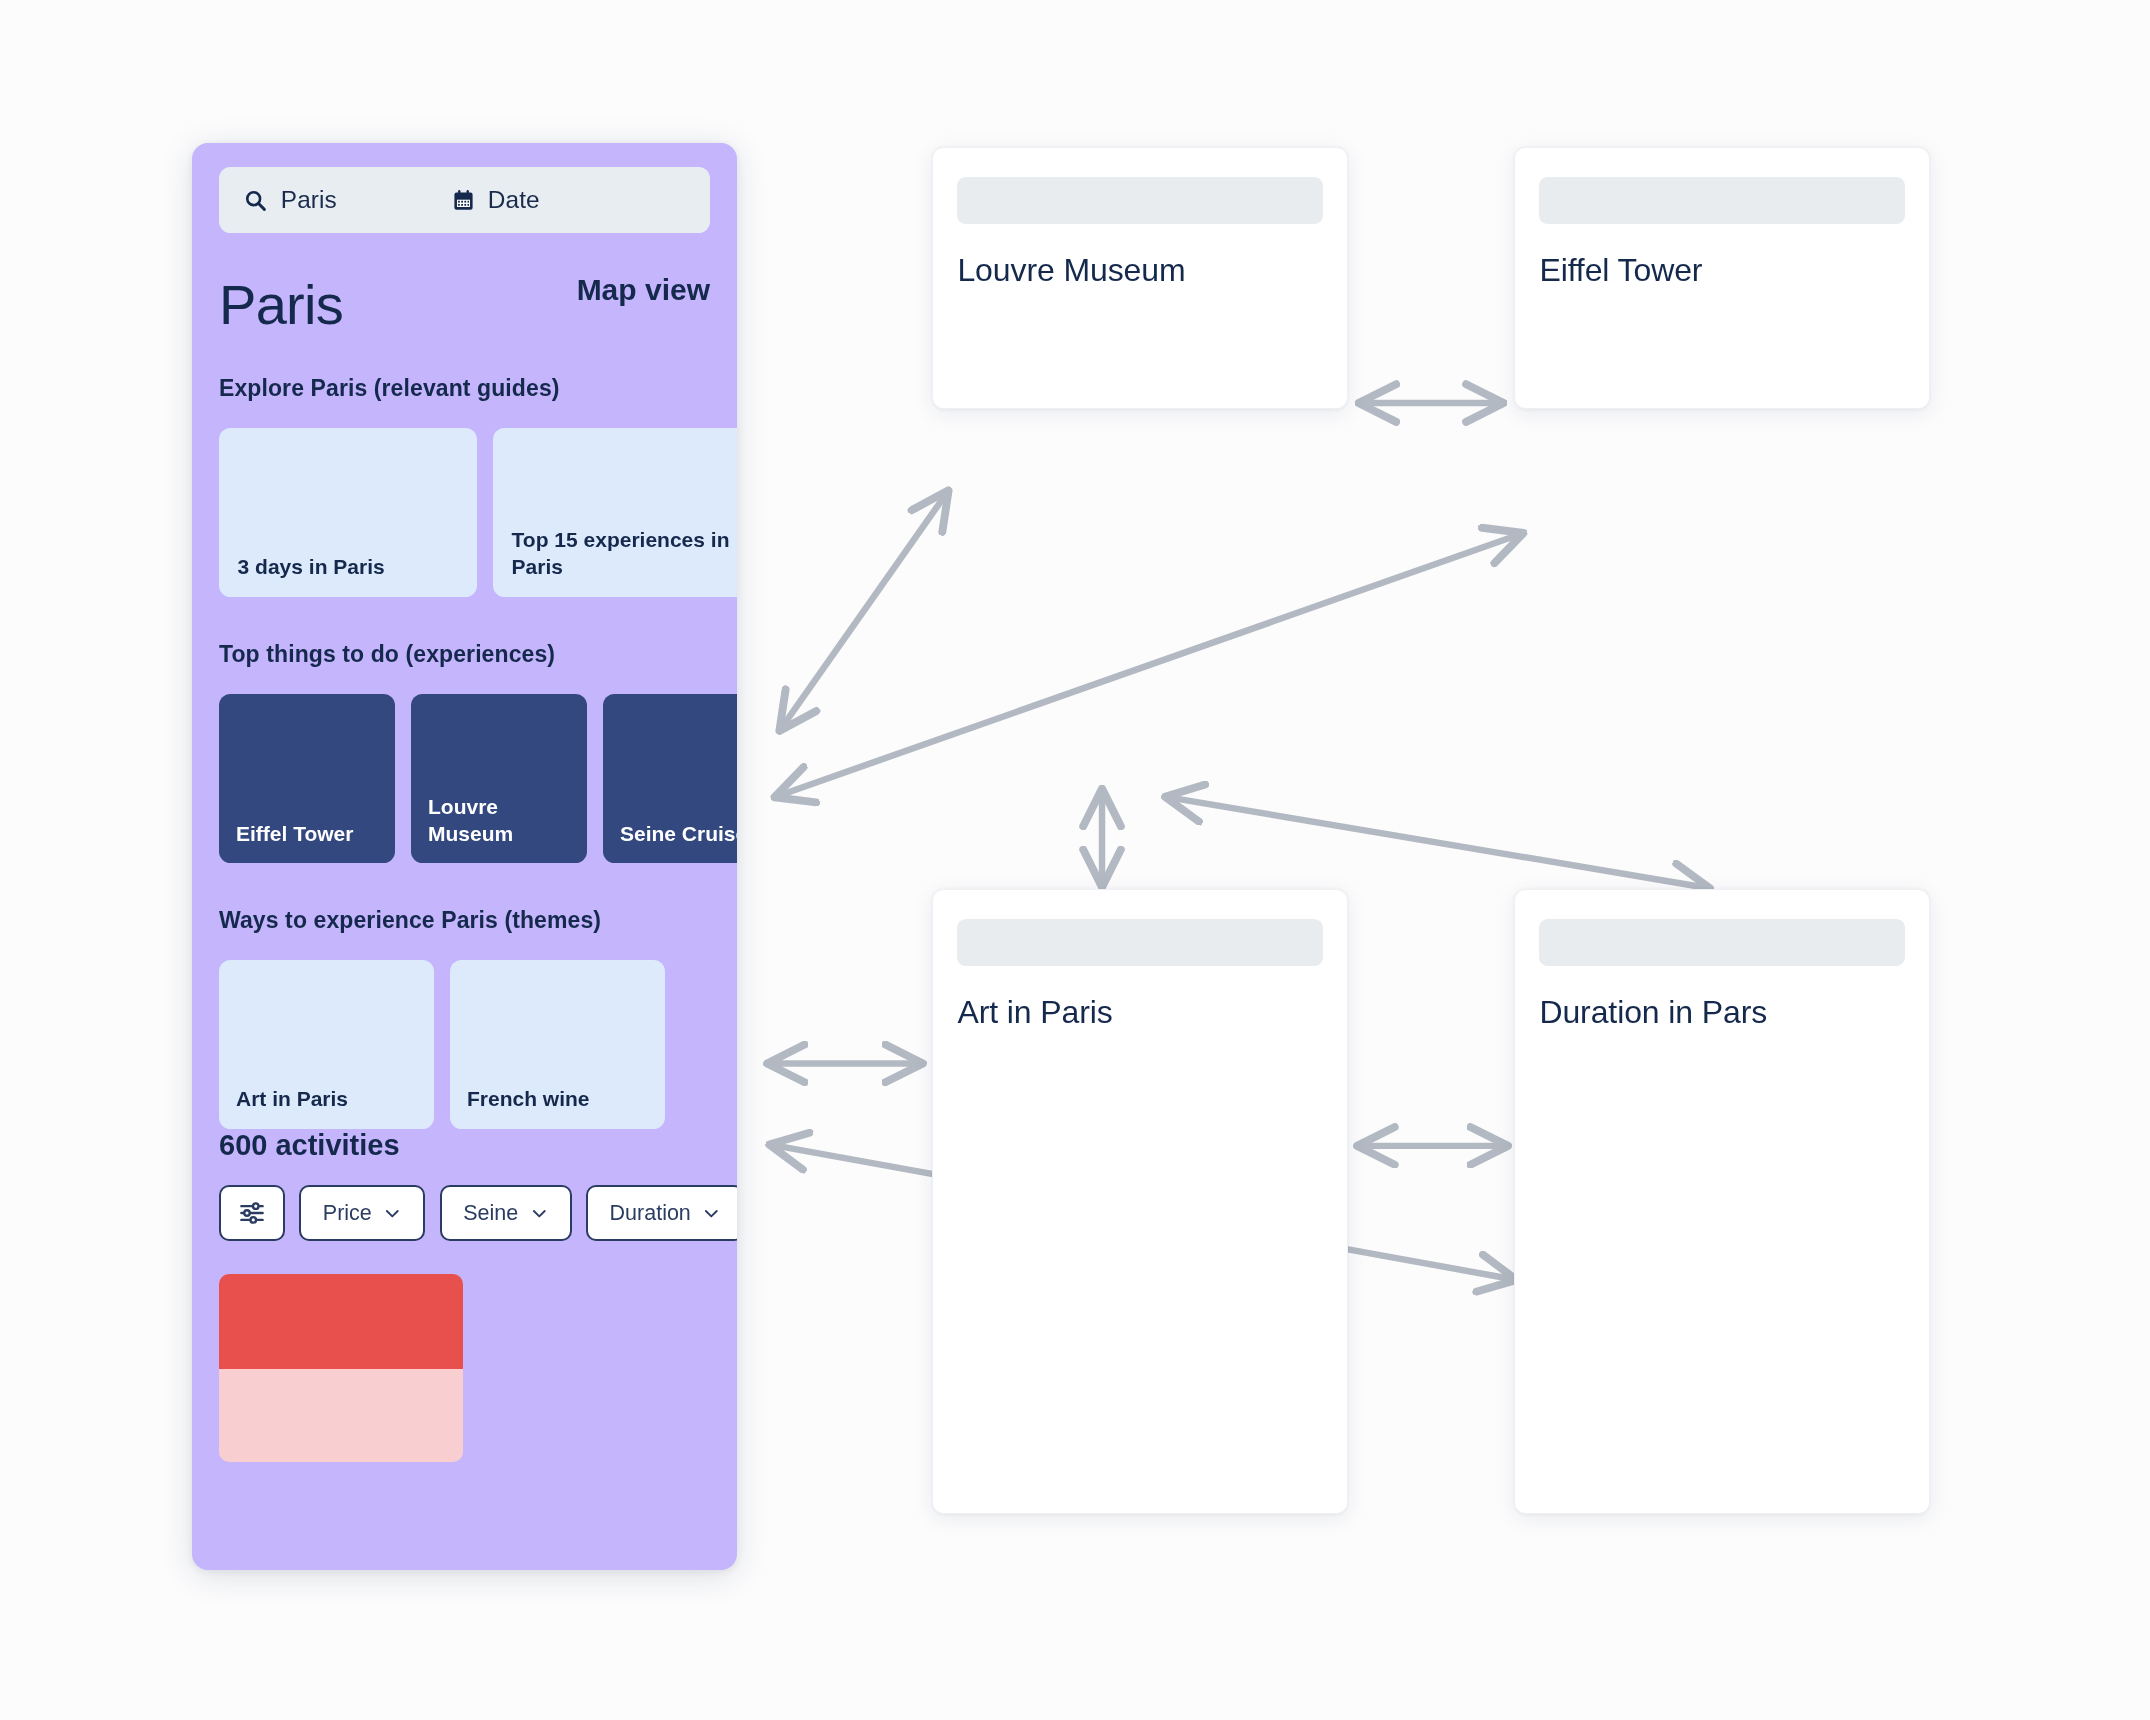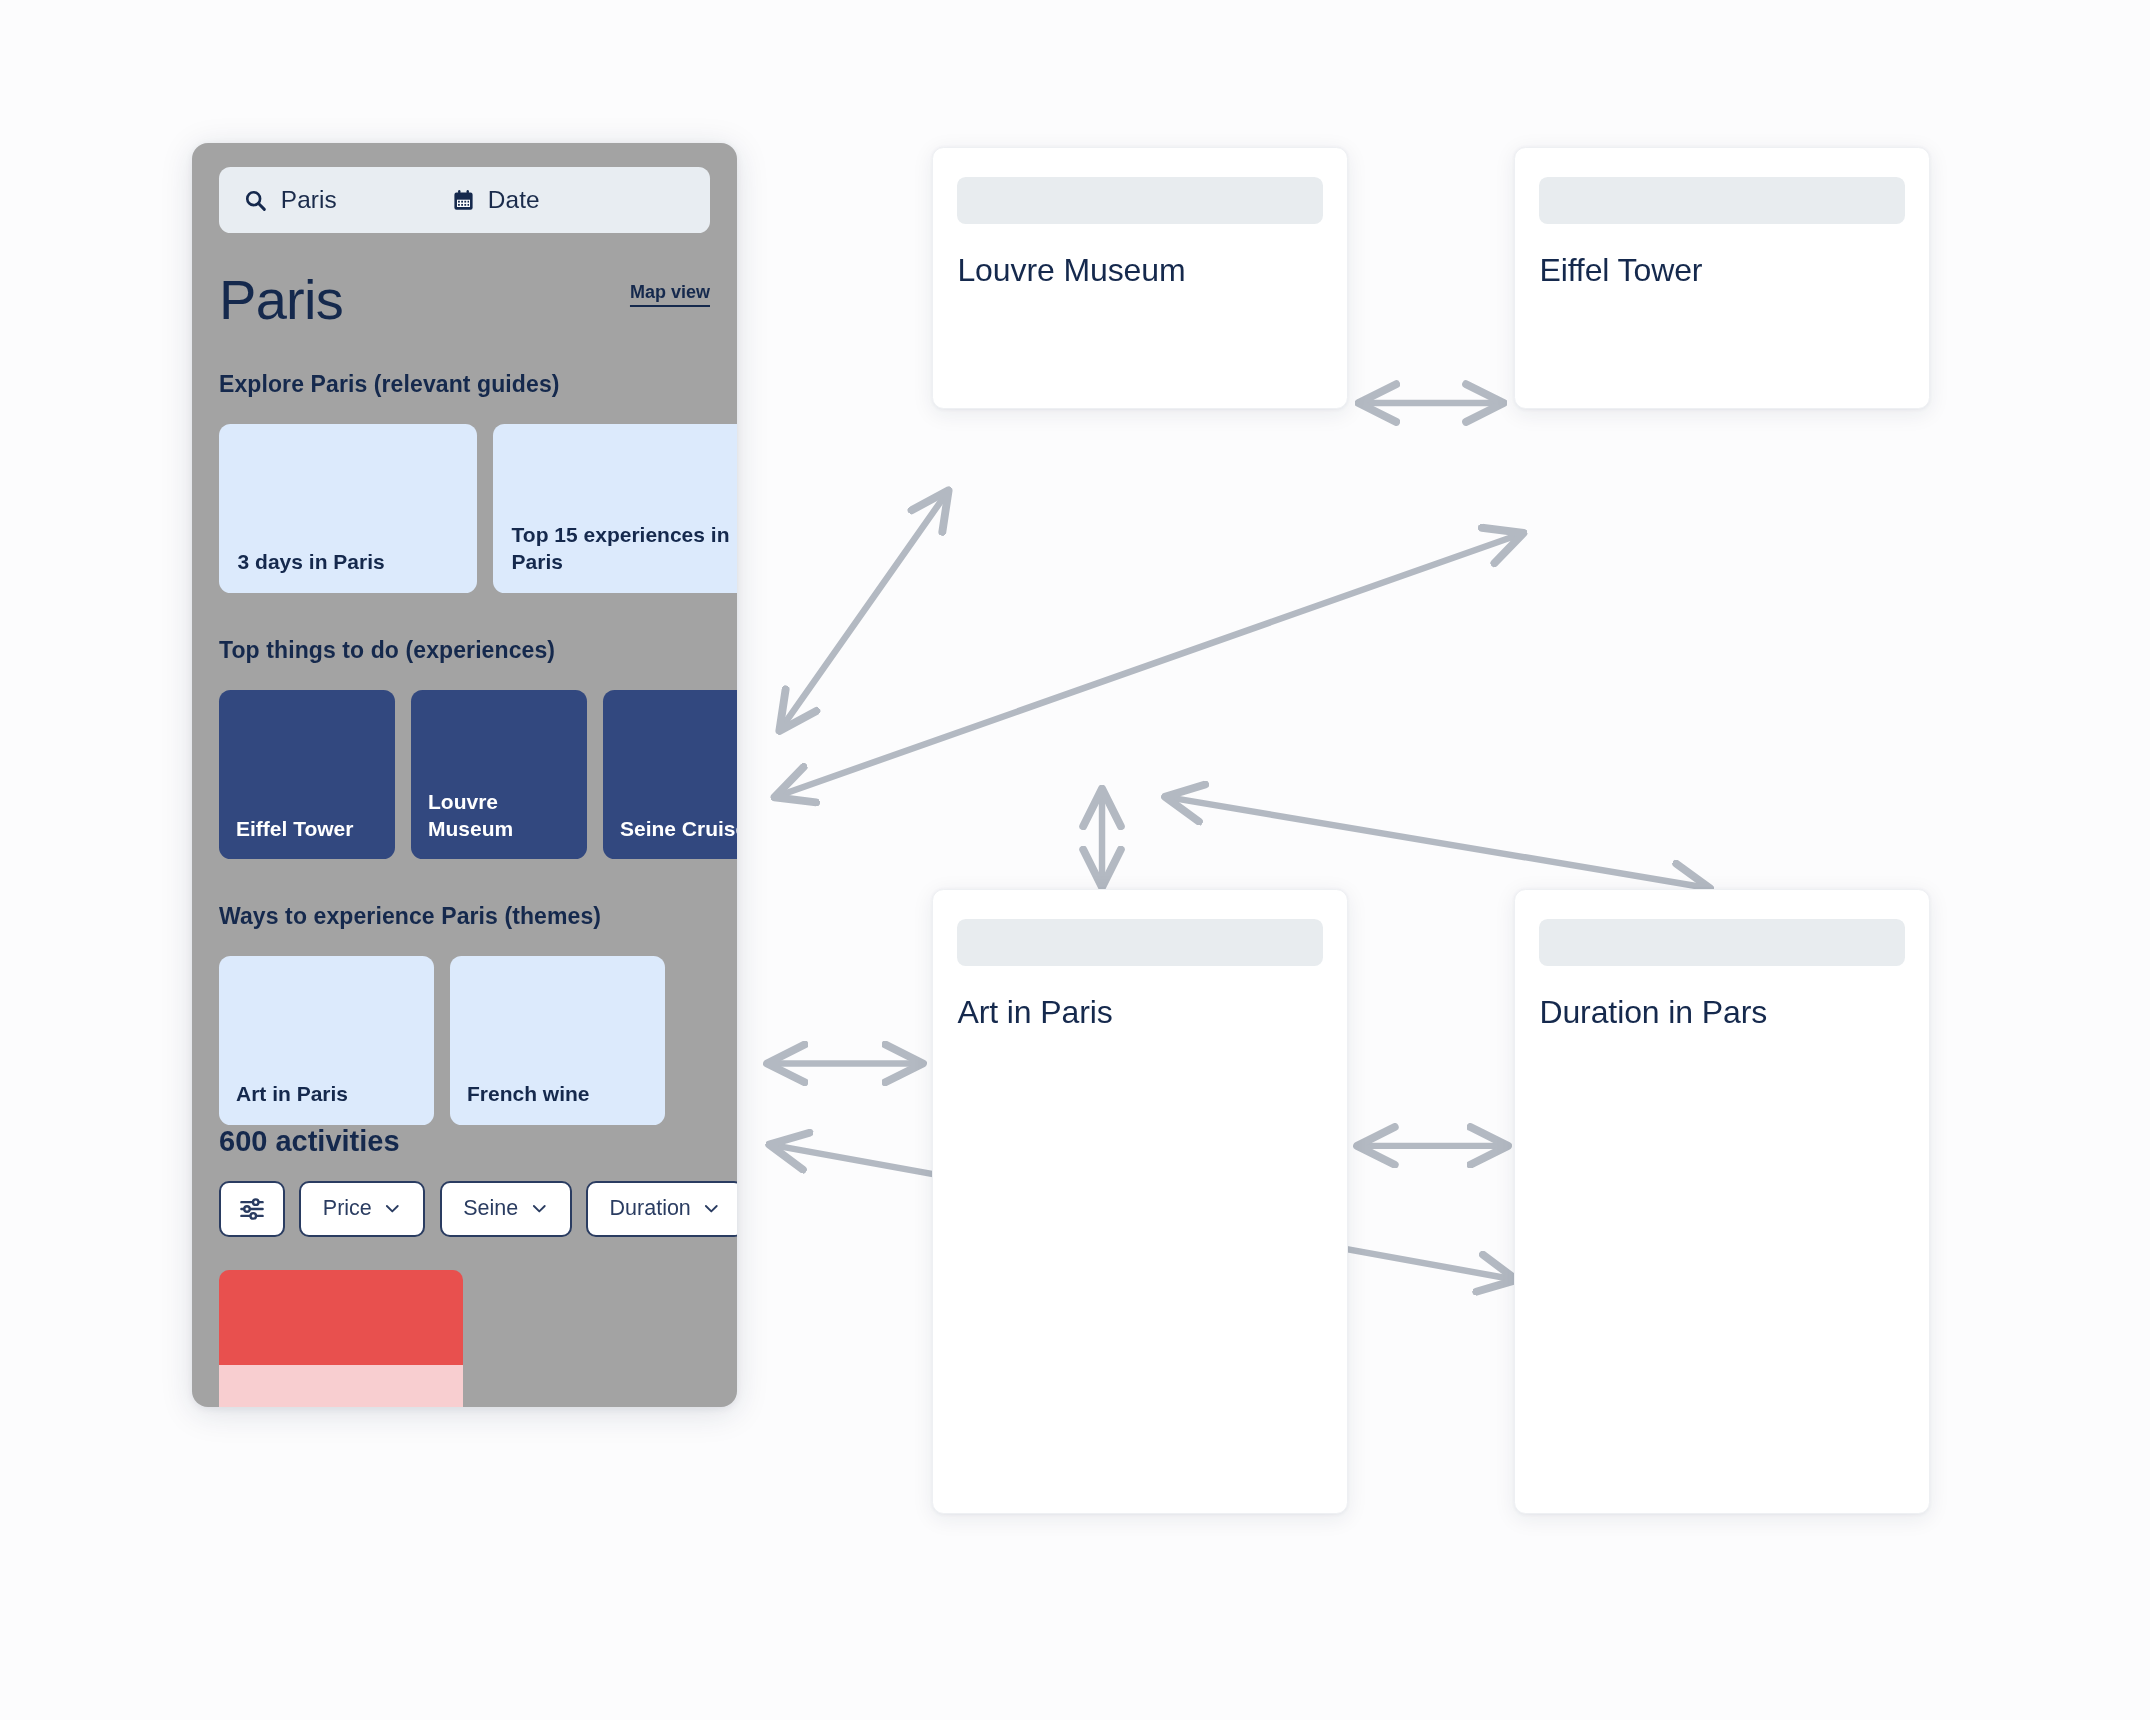--- a/index.html
+++ b/index.html
@@ -11,22 +11,22 @@
   }
   #stage { position: relative; width: 2151px; height: 1721px; }
 
   
   #arrows { position: absolute; inset: 0; width: 2151px; height: 1721px; pointer-events: none; z-index: 5; }
 
   
   .phone {
     position: absolute;
     left: 192px; top: 143px;
-    width: 545px; height: 1264px;
-    background: #a3a3a3;
+    width: 545px; height: 1427px;
+    background: #c4b5fd;
     border-radius: 16px;
     box-shadow: 0 5.7px 33px rgba(25,40,70,0.13), 0 1.4px 7.2px rgba(25,40,70,0.07);
     overflow: hidden;
     z-index: 10;
   }
   .phone-inner { padding: 24.4px 27px 0 27px; }
 
   .searchbar {
     display: flex; align-items: center;
     height: 66px;
@@ -38,22 +38,22 @@
   .sb-seg { display: flex; align-items: center; gap: 13px; }
   .sb-seg.date { margin-left: 115px; }
   .sb-text { font-size: 24.4px; color: #1a2b4b; letter-spacing: 0.1px; }
 
   .title-row {
     display: flex; align-items: flex-end; justify-content: space-between;
     margin-top: 40px;
   }
   .city-title { font-size: 56px; line-height: .95; color: #15294d; font-weight: 400; letter-spacing: -0.7px; }
   .map-view {
-    font-size: 18px; font-weight: 700; color: #15294d;
-    text-decoration: underline; text-underline-offset: 6.5px;
+    font-size: 30px; font-weight: 700; color: #15294d;
+    text-underline-offset: 6.5px;
     text-decoration-thickness: 2.2px; margin-bottom: 24px;
   }
 
   .chips { display: flex; gap: 16px; margin-top: 39px; }
   .chip {
     background: #dceafc; color: #15294d;
     border-radius: 10px; height: 54px;
     display: flex; align-items: center; justify-content: center;
     padding: 0 26px; font-size: 19.4px; font-weight: 700;
     white-space: nowrap; flex: 0 0 auto;

